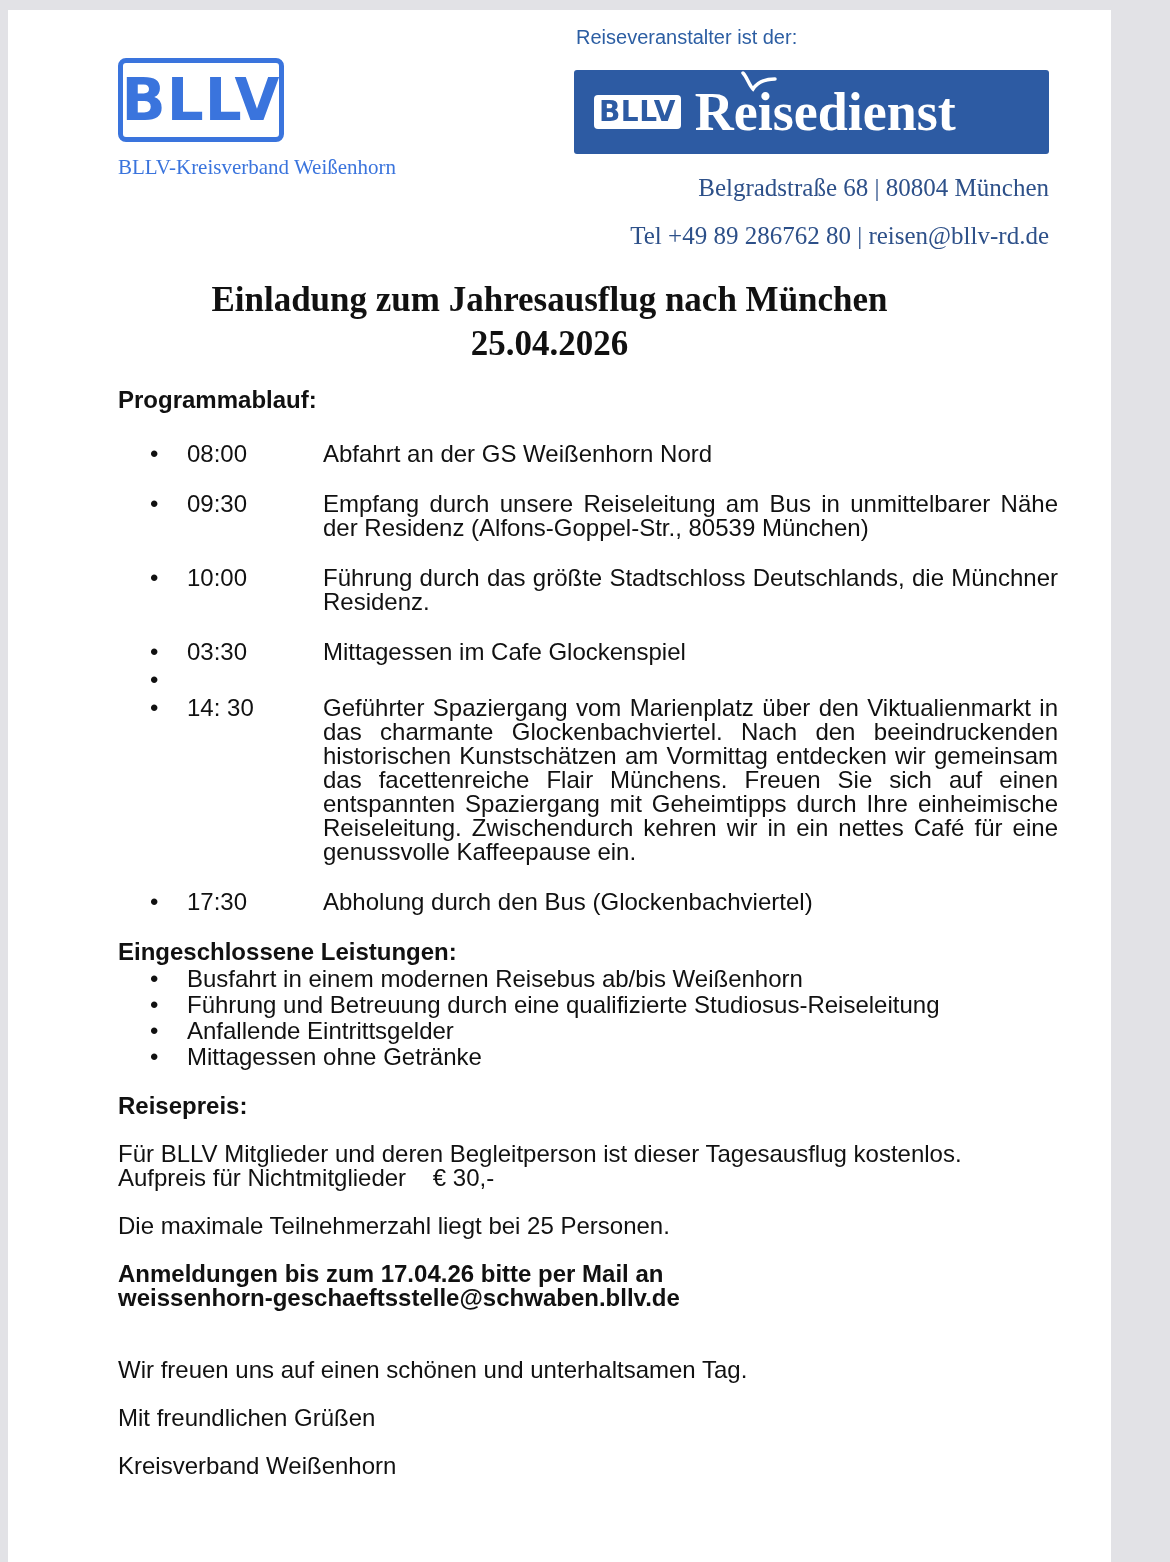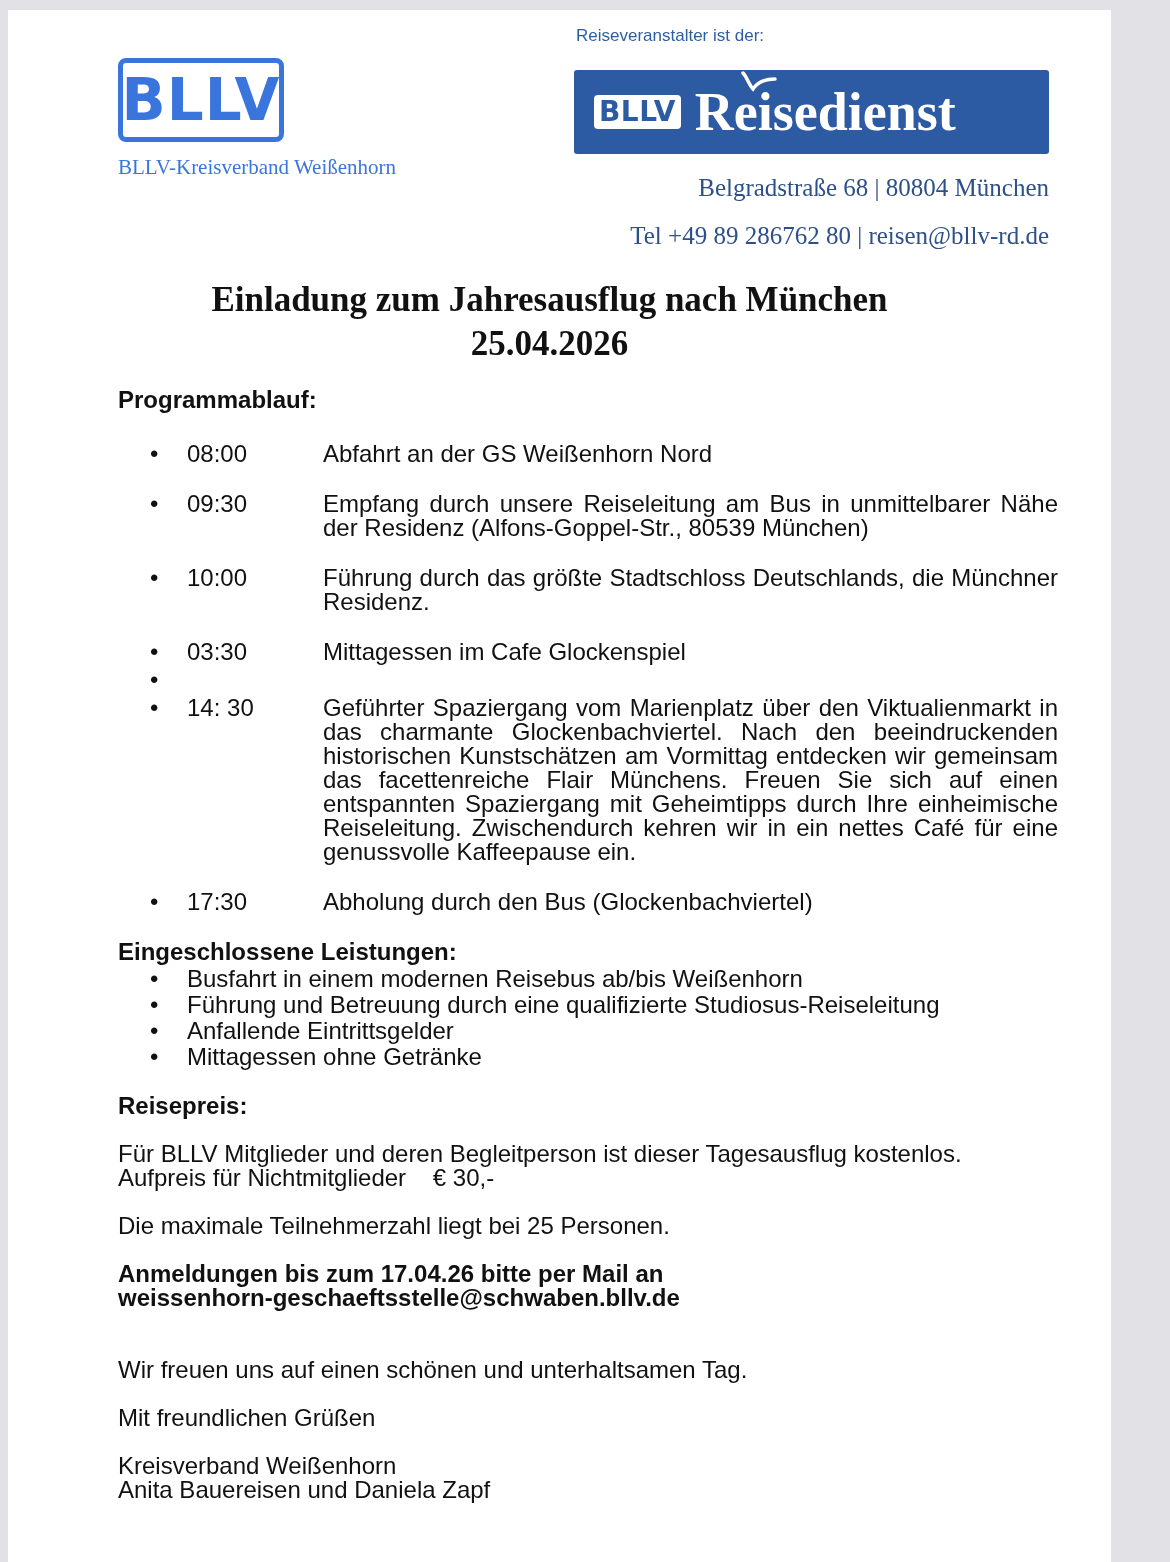--- a/index.html
+++ b/index.html
@@ -41,21 +41,21 @@
       font-family: "Liberation Serif", serif;
       font-size: 21px;
       color: #3a74dd;
       white-space: nowrap;
     }
     
     .organizer-caption {
       position: absolute;
       left: 568px; top: 16px;
       font-family: "Liberation Sans", sans-serif;
-      font-size: 17px;
+      font-size: 20px;
       color: #2c5ea3;
       white-space: nowrap;
     }
     .reisedienst-banner {
       position: absolute;
       left: 566px; top: 60px;
       width: 475px; height: 84px;
       background: #2d5ba3;
       border-radius: 3px;
       display: flex; align-items: center;
@@ -243,15 +243,14 @@
     <div class="gap-lg"></div>
     <p class="para bold">Anmeldungen bis zum 17.04.26 bitte per Mail an</p>
     <p class="para bold">weissenhorn-geschaeftsstelle@schwaben.bllv.de</p>
 
     <div class="gap-xl"></div>
     <p class="para">Wir freuen uns auf einen schönen und unterhaltsamen Tag.</p>
     <div class="gap-lg"></div>
     <p class="para">Mit freundlichen Grüßen</p>
     <div class="gap-lg"></div>
     <p class="para">Kreisverband Weißenhorn</p>
-    <p class="para">Anita Bauereisen und Daniela Zapf</p>
   </div>
 </div>
 
 </body></html>

